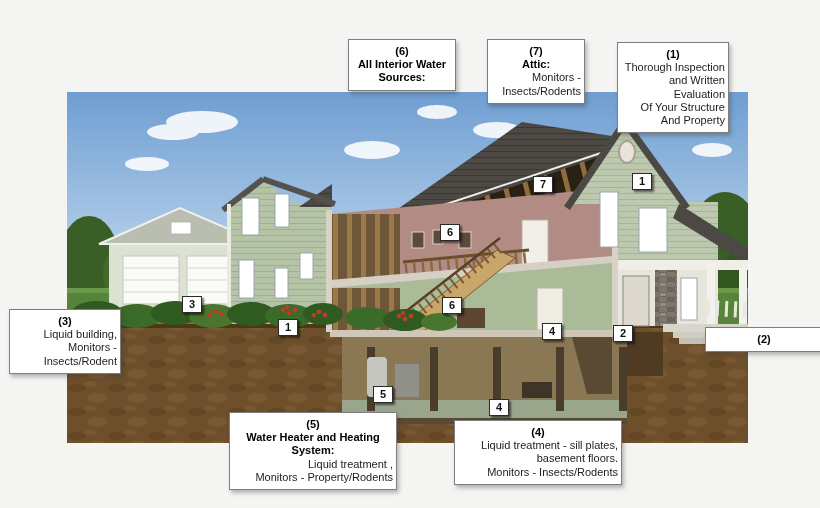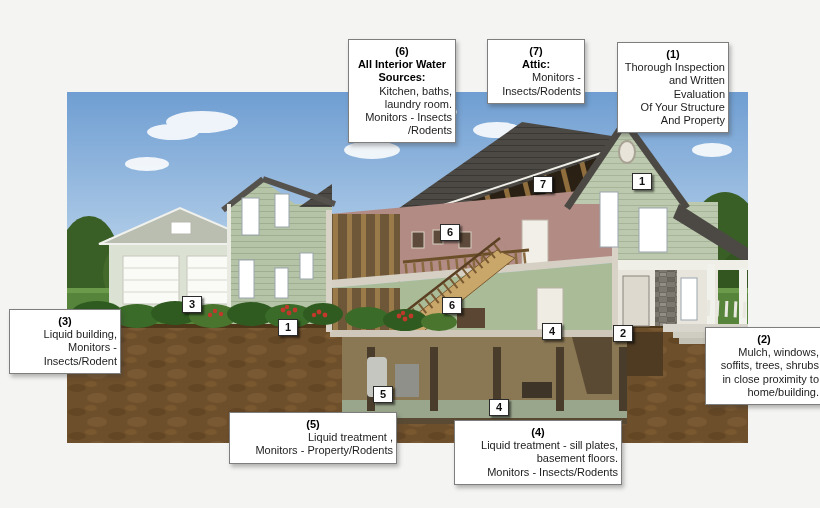--- a/index.html
+++ b/index.html
@@ -245,24 +245,20 @@
       <div class="marker" style="left: 542px; top: 323px;">4</div>
       <div class="marker" style="left: 613px; top: 325px;">2</div>
       <div class="marker" style="left: 373px; top: 386px;">5</div>
       <div class="marker" style="left: 489px; top: 399px;">4</div>
     </div>
 
   <div class="callout" style="left:348px;top:39px;width:100px;">
     <div class="c-num">(6)</div>
     <div class="c-title">All Interior Water
 Sources:</div>
-    <div class="c-body">Kitchen, baths,
-laundry room.
-Monitors - Insects
-/Rodents</div>
   </div>
 
   <div class="callout" style="left:487px;top:39px;width:90px;">
     <div class="c-num">(7)</div>
     <div class="c-title">Attic:</div>
     <div class="c-body">Monitors -
 Insects/Rodents</div>
   </div>
 
   <div class="callout" style="left:617px;top:42px;width:104px;">
@@ -277,28 +273,26 @@
 
   <div class="callout" style="left:9px;top:309px;width:104px;">
     <div class="c-num">(3)</div>
     <div class="c-body">Liquid building,
 Monitors -
 Insects/Rodent</div>
   </div>
 
   <div class="callout" style="left:705px;top:327px;width:110px;">
     <div class="c-num">(2)</div>
-    <div class="c-body">Mulch, windows,
-soffits, trees,  shrubs
-in close proximity to
-home/building.</div>
   </div>
 
   <div class="callout" style="left:229px;top:412px;width:160px;">
     <div class="c-num">(5)</div>
+    <div class="c-title">Water Heater and Heating
+System:</div>
     <div class="c-body">Liquid treatment ,
 Monitors -  Property/Rodents</div>
   </div>
 
   <div class="callout" style="left:454px;top:420px;width:160px;">
     <div class="c-num">(4)</div>
     <div class="c-body">Liquid treatment - sill plates,
 basement floors.
 Monitors - Insects/Rodents</div>
   </div>

